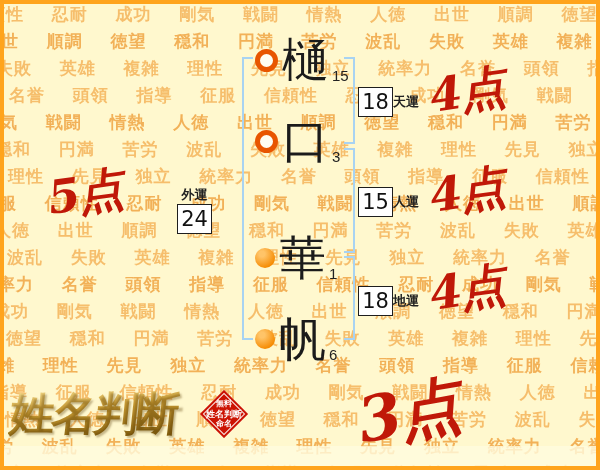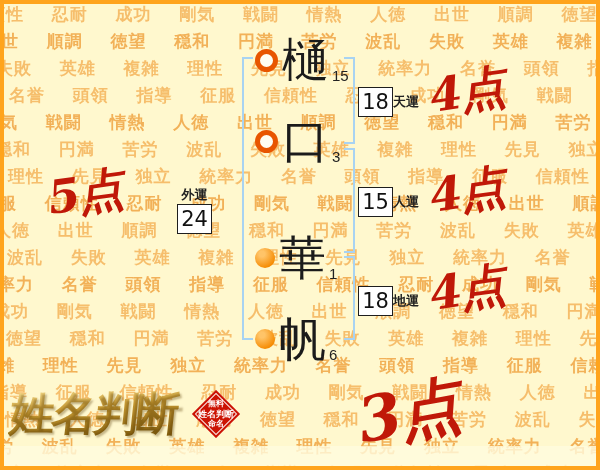--- a/index.html
+++ b/index.html
@@ -60,21 +60,21 @@
   .s-sou{left:358px;top:382px;font-size:62px;transform:rotate(-10deg);}
   
   .logo{position:absolute;left:10px;top:388px;display:flex;align-items:center;z-index:40;cursor:pointer;}
   .logo-title{
     font-family:"DejaVu Serif",serif;font-weight:bold;font-size:45px;line-height:52px;
     letter-spacing:-3px;transform:skewX(-6deg);
     background:linear-gradient(175deg,#F2D98A 5%,#C79A33 40%,#7E5A0C 95%);
     -webkit-background-clip:text;background-clip:text;color:transparent;
     text-shadow:2px 2px 2px rgba(90,60,5,0.35);
   }
-  .seal-wrap{position:relative;width:52px;height:52px;margin-left:12px;}
+  .seal-wrap{position:relative;width:52px;height:52px;margin-left:20px;}
   .seal-diamond{
     position:absolute;left:9px;top:9px;width:34px;height:34px;
     background:#CC1303;transform:rotate(45deg);
     box-shadow:inset 0 0 0 2px #CC1303, inset 0 0 0 3px rgba(255,255,255,0.9);
   }
   .seal-text{
     position:absolute;inset:0;display:flex;flex-direction:column;
     align-items:center;justify-content:center;color:#fff;font-weight:bold;
     line-height:1.2;z-index:2;text-align:center;
   }

